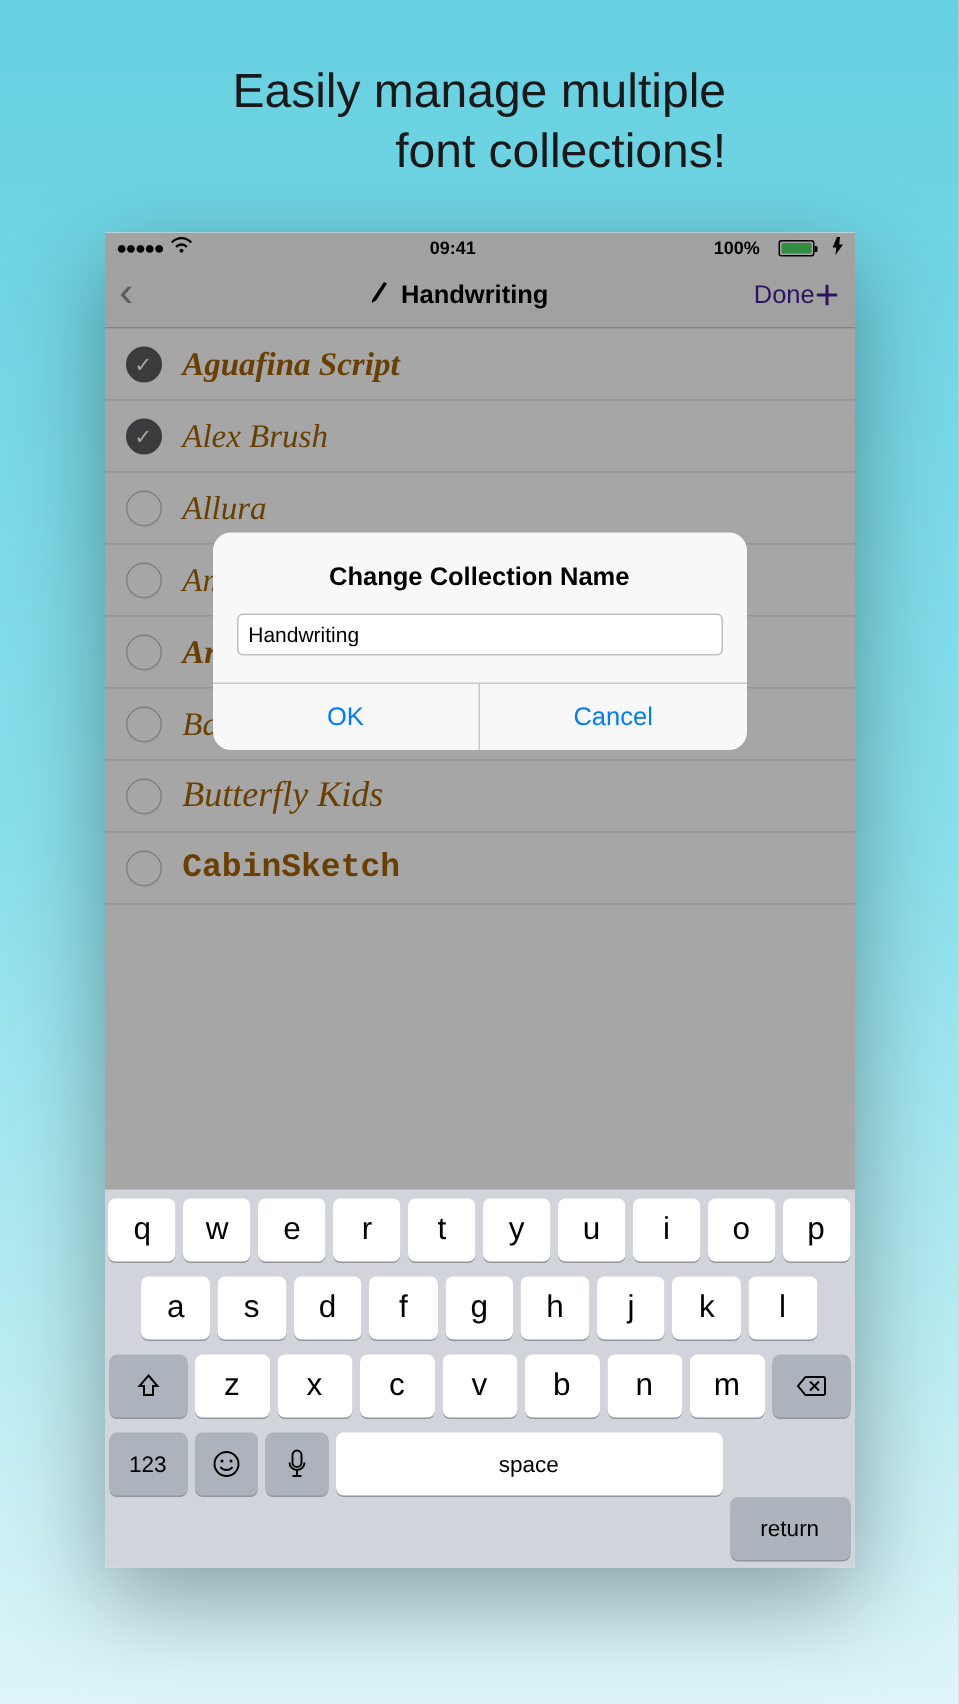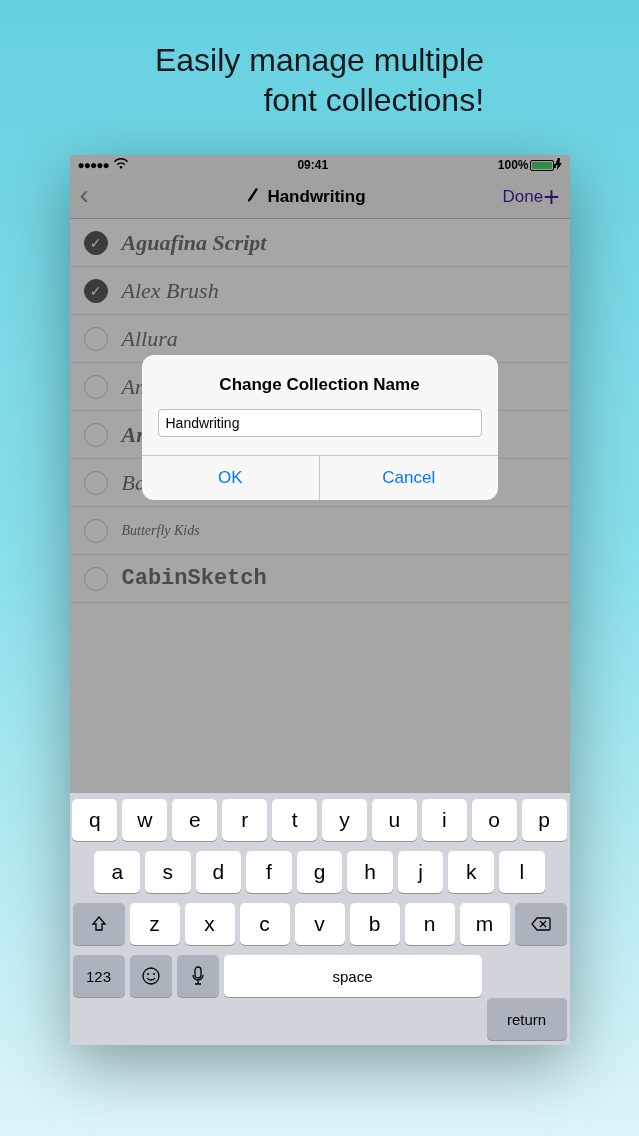--- a/index.html
+++ b/index.html
@@ -44,21 +44,21 @@
       display: flex;
       align-items: center;
       justify-content: space-between;
       padding: 0 8px;
       font-size: 12px;
       font-weight: 600;
       color: #000;
     }
     .status-left { display: flex; align-items: center; gap: 5px; }
     .dots { letter-spacing: -1px; }
-    .battery-wrap { display: flex; align-items: center; gap: 1px; }
+    .battery-wrap { display: flex; align-items: center; gap: 12px; }
     .battery {
       width: 24px; height: 11px;
       border: 1px solid #000;
       border-radius: 2px;
       position: relative;
       display: inline-block;
     }
     .battery::after {
       content: '';
       position: absolute;
@@ -132,27 +132,27 @@
     .row-check.checked {
       background: #5b5b5e;
       border-color: #5b5b5e;
       color: #fff;
       font-size: 14px;
     }
     .font-name {
       font-size: 22px;
       font-style: italic;
       font-family: cursive;
-      color: #737373;
+      color: #a16207;
     }
     .font-name.f0 { font-family: "Brush Script MT", cursive; font-weight: bold; font-style: italic;}
     .font-name.f1 { font-family: "Brush Script MT", cursive; font-style: italic;}
     .font-name.f4 { font-family: "Brush Script MT", cursive; font-weight: bold; font-style: italic;}
     .font-name.f5 { font-family: "Bradley Hand", cursive; }
-    .font-name.f6 { font-family: "Papyrus", fantasy; font-size: 14px; }
+    .font-name.f6 { font-family: "Papyrus", fantasy; font-size: 24px; }
     .font-name.f7 { font-family: "Courier New", monospace; font-weight: bold; font-style: normal;}
     .dimmer {
       position: absolute;
       inset: 0;
       background: rgba(0,0,0,0.35);
     }
     .alert {
       position: absolute;
       top: 200px;
       left: 50%;

